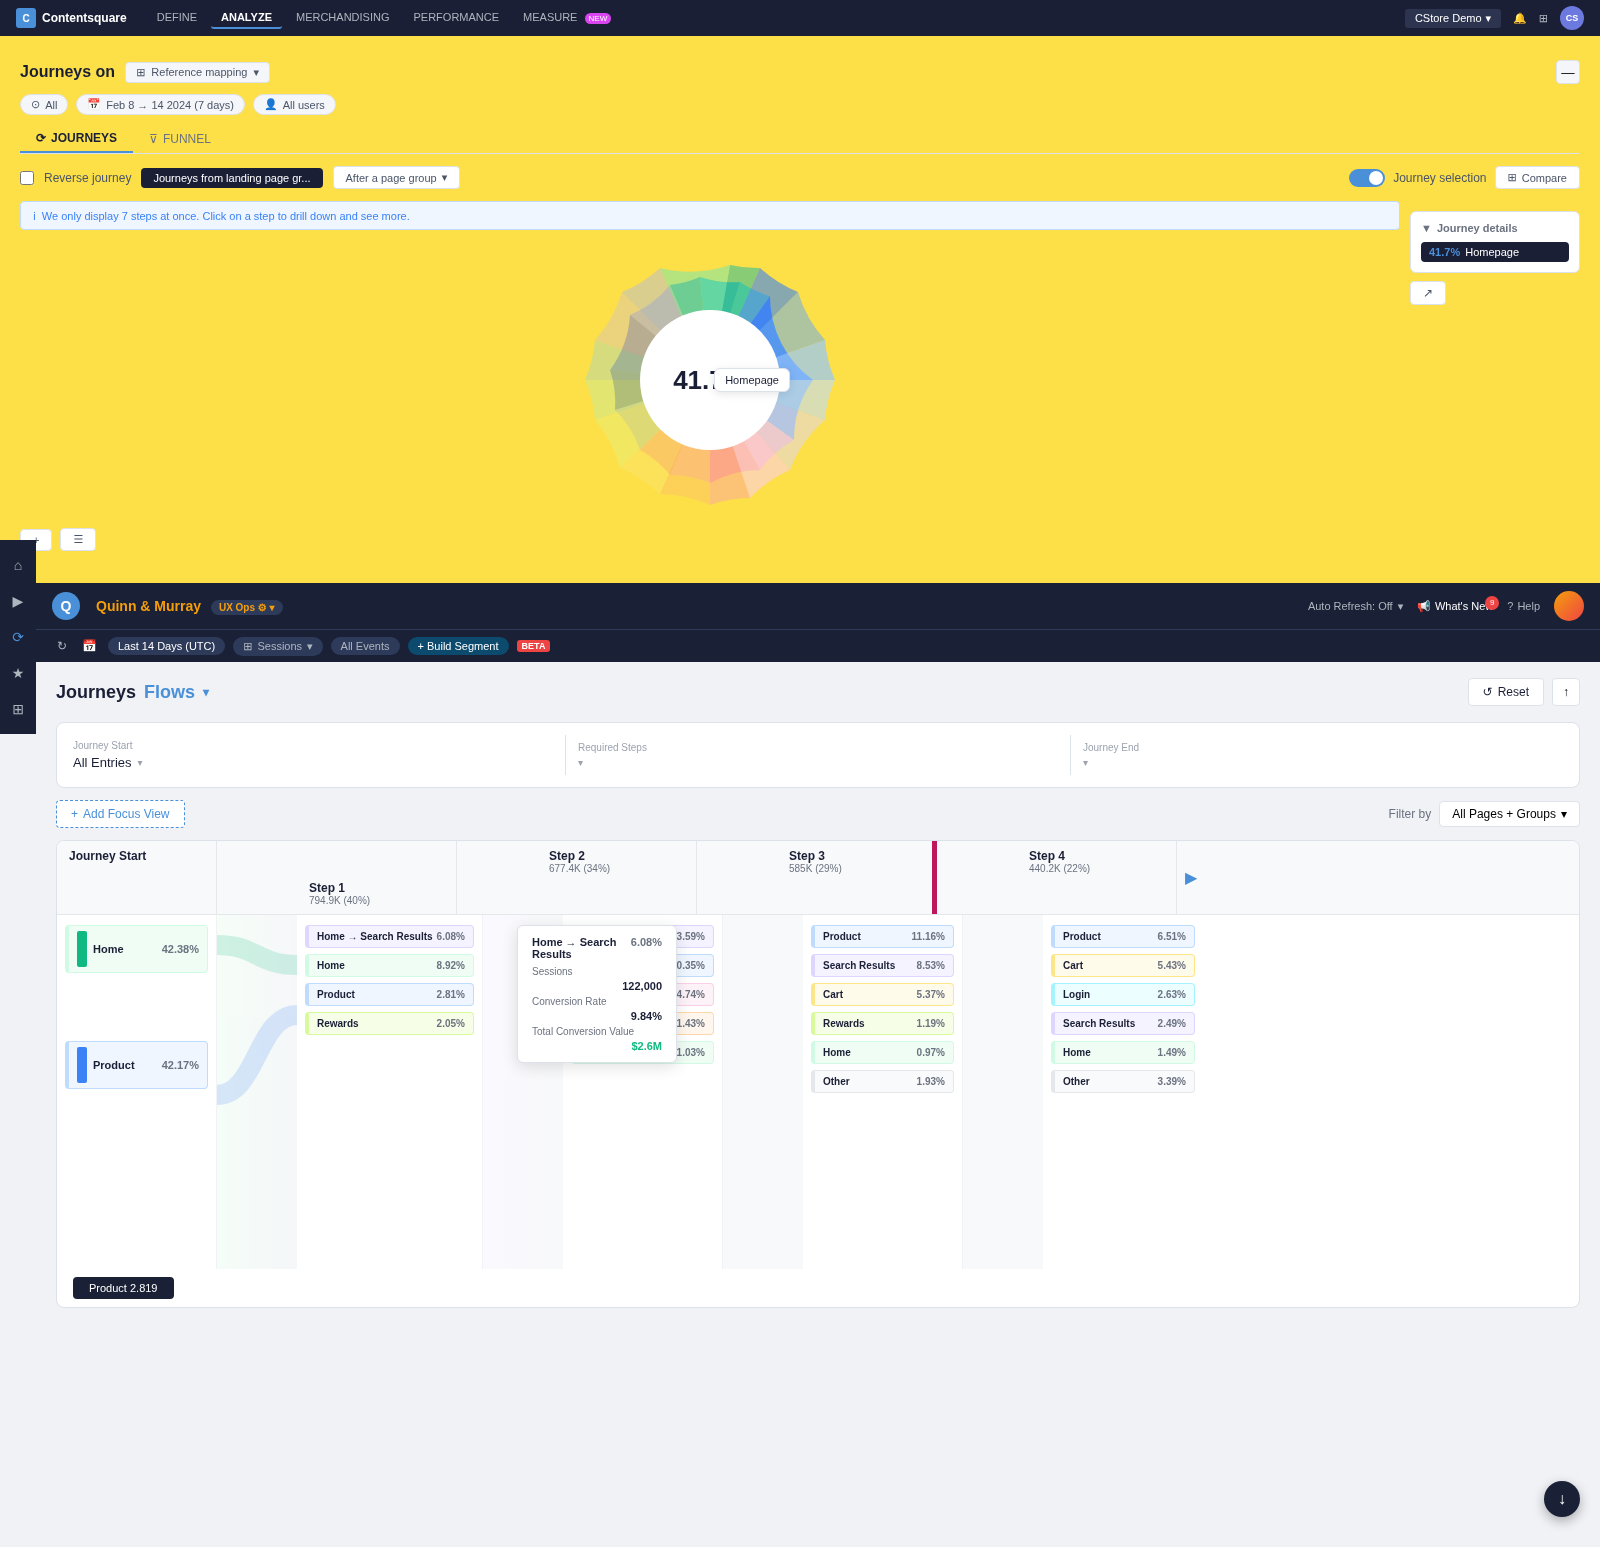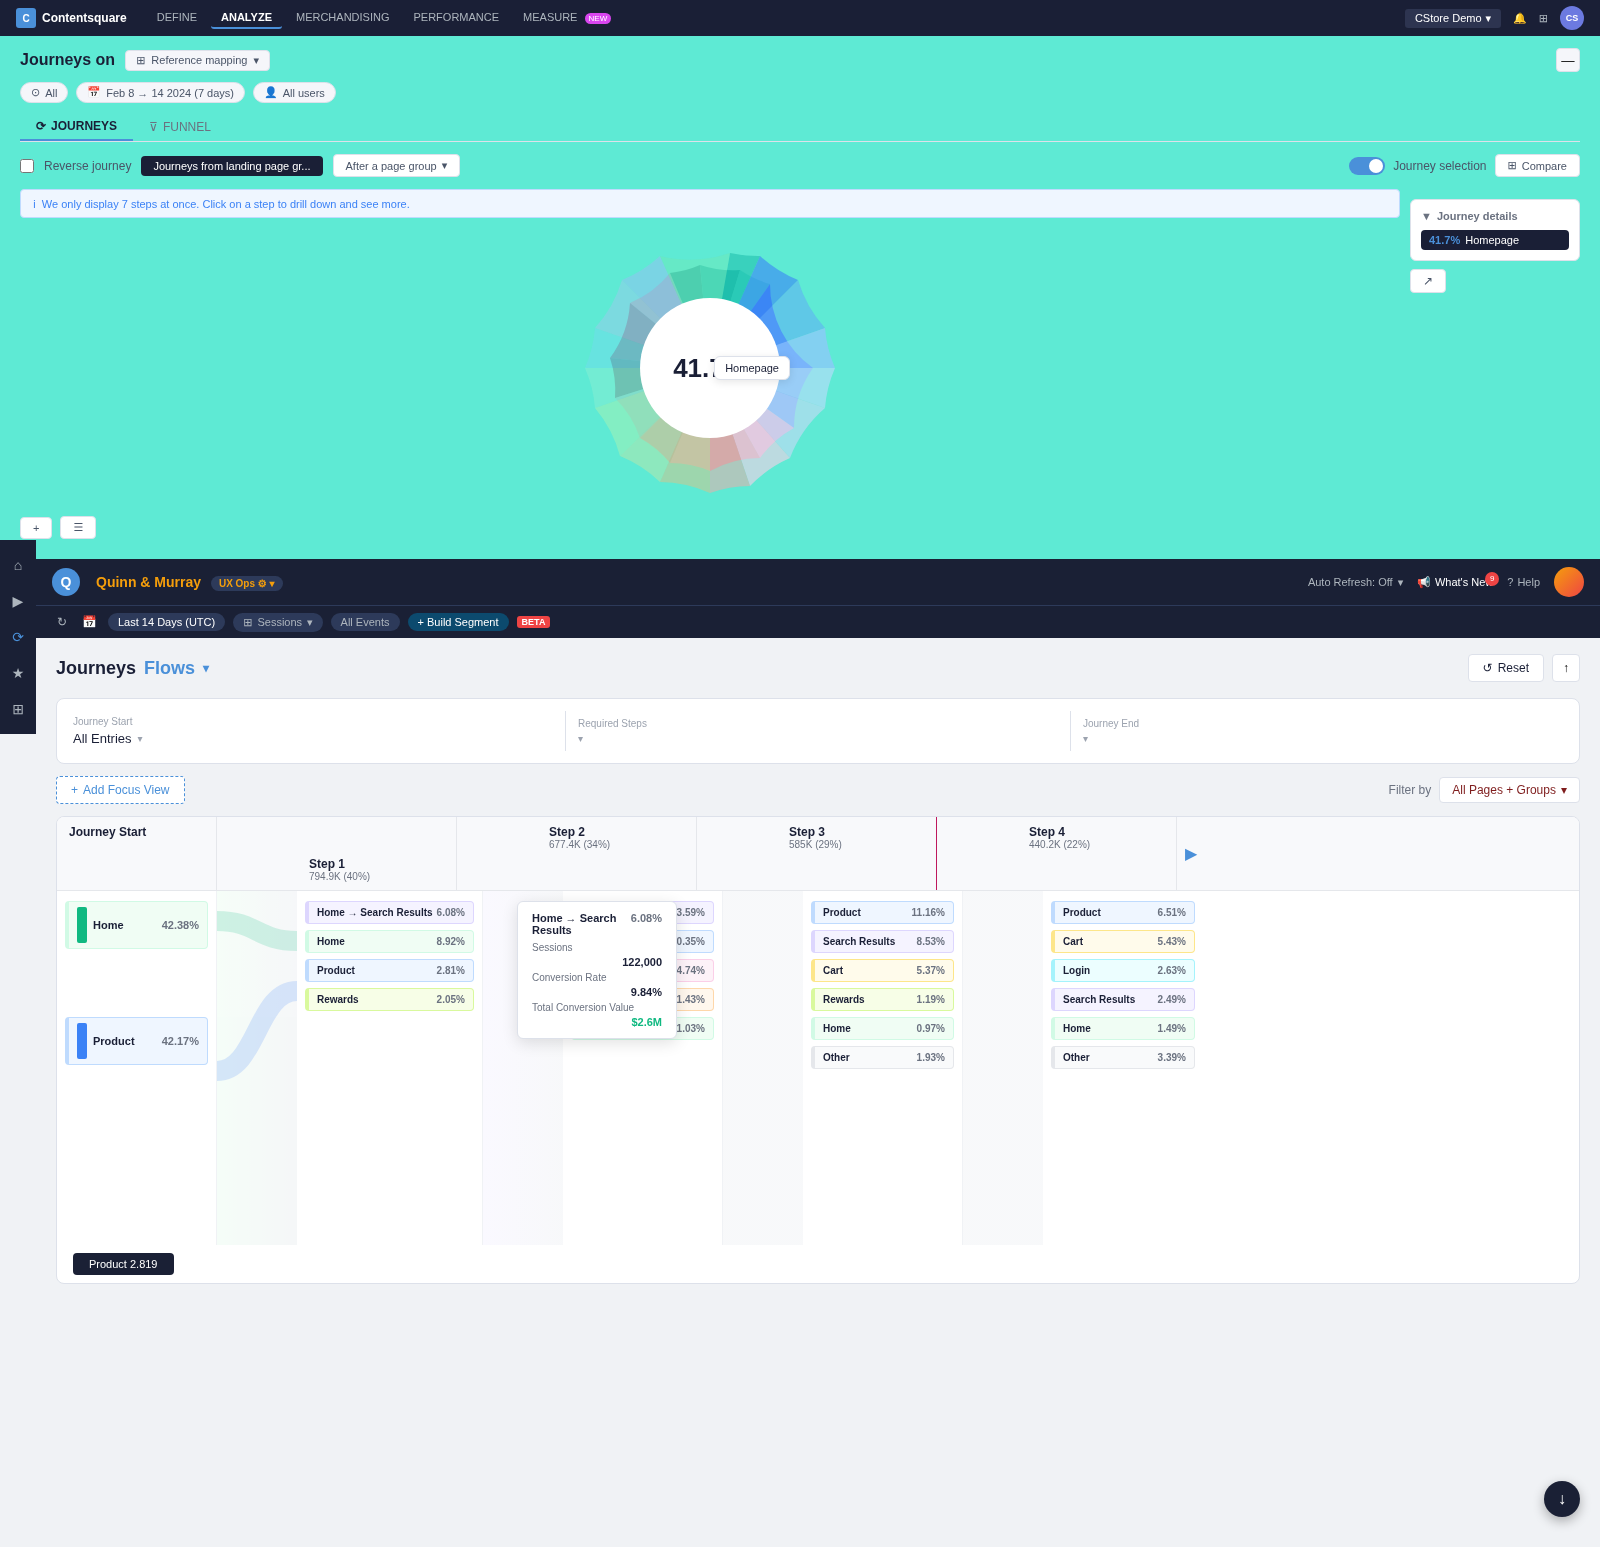--- a/index.html
+++ b/index.html
@@ -12,21 +12,21 @@
     .cs-logo-icon { width: 20px; height: 20px; background: #4a90d9; border-radius: 3px; display: flex; align-items: center; justify-content: center; color: #fff; font-size: 10px; font-weight: 700; }
     .cs-nav { display: flex; gap: 4px; }
     .cs-nav-item { color: #adb5bd; font-size: 11px; padding: 4px 10px; cursor: pointer; border-radius: 3px; }
     .cs-nav-item.active { color: #fff; font-weight: 600; border-bottom: 2px solid #4a90d9; }
     .cs-nav-item.new { position: relative; }
     .cs-nav-badge { background: #d946ef; color: #fff; font-size: 8px; padding: 1px 4px; border-radius: 8px; margin-left: 4px; }
     .cs-header-right { margin-left: auto; display: flex; align-items: center; gap: 12px; color: #adb5bd; font-size: 11px; }
     .cs-demo-btn { background: #2d3450; color: #fff; border: none; padding: 3px 10px; border-radius: 3px; font-size: 11px; cursor: pointer; display: flex; align-items: center; gap: 4px; }
     .cs-avatar { width: 24px; height: 24px; background: #6c7ae0; border-radius: 50%; display: flex; align-items: center; justify-content: center; color: #fff; font-size: 9px; font-weight: 700; }
 
-    .cs-content { padding: 12px 20px; background: #5eead4; }
+    .cs-content { padding: 24px 20px; background: #fde047; }
     .cs-title-row { display: flex; align-items: center; gap: 10px; margin-bottom: 10px; }
     .cs-title { font-size: 16px; font-weight: 600; color: #1a1f36; }
     .cs-mapping-btn { background: #f5f6fa; border: 1px solid #dde1ea; border-radius: 4px; padding: 3px 10px; font-size: 11px; color: #4a5568; cursor: pointer; display: flex; align-items: center; gap: 6px; }
     .cs-collapse-btn { margin-left: auto; background: #f5f6fa; border: 1px solid #dde1ea; border-radius: 4px; width: 24px; height: 24px; display: flex; align-items: center; justify-content: center; cursor: pointer; }
     .cs-filter-row { display: flex; align-items: center; gap: 8px; margin-bottom: 10px; }
     .cs-filter-chip { background: #f5f6fa; border: 1px solid #dde1ea; border-radius: 12px; padding: 3px 10px; font-size: 11px; color: #4a5568; cursor: pointer; display: flex; align-items: center; gap: 5px; }
     .cs-tab-row { display: flex; gap: 0; border-bottom: 1px solid #dde1ea; margin-bottom: 12px; }
     .cs-tab { padding: 6px 16px; font-size: 12px; cursor: pointer; color: #6b7280; display: flex; align-items: center; gap: 5px; }
     .cs-tab.active { color: #1a1f36; font-weight: 600; border-bottom: 2px solid #4a90d9; }
     .cs-journey-controls { display: flex; align-items: center; gap: 10px; margin-bottom: 12px; }
@@ -78,21 +78,21 @@
 
     .qm-filters-bar { background: #fff; border: 1px solid #dde1ea; border-radius: 8px; padding: 12px 16px; margin-bottom: 12px; display: flex; align-items: center; gap: 12px; }
     .qm-filter-section { flex: 1; }
     .qm-filter-label { font-size: 10px; color: #9ca3af; margin-bottom: 4px; }
     .qm-filter-value { font-size: 13px; color: #1a1f36; font-weight: 500; display: flex; align-items: center; gap: 6px; }
     .qm-filter-chevron { color: #9ca3af; font-size: 10px; }
     .qm-filter-divider { width: 1px; height: 40px; background: #dde1ea; }
 
     .qm-add-focus-btn { background: #fff; border: 1px dashed #4a90d9; border-radius: 4px; padding: 6px 14px; font-size: 12px; color: #4a90d9; cursor: pointer; display: flex; align-items: center; gap: 5px; }
     .qm-filter-by { display: flex; align-items: center; gap: 8px; font-size: 12px; color: #6b7280; margin-left: auto; margin-right: 0; }
-    .qm-pages-btn { background: #fff; border: 1px solid #dde1ea; border-radius: 4px; padding: 5px 12px; font-size: 12px; color: #7f1d1d; cursor: pointer; display: flex; align-items: center; gap: 5px; }
+    .qm-pages-btn { background: #fff; border: 1px solid #dde1ea; border-radius: 4px; padding: 5px 12px; font-size: 12px; color: #000000; cursor: pointer; display: flex; align-items: center; gap: 5px; }
 
     .qm-flow-area { background: #fff; border: 1px solid #dde1ea; border-radius: 8px; overflow: hidden; }
 
     .qm-tooltip-box { background: #fff; border: 1px solid #dde1ea; border-radius: 6px; padding: 10px 14px; box-shadow: 0 4px 16px rgba(0,0,0,0.12); position: absolute; left: 220px; top: 10px; z-index: 100; width: 160px; }
     .qm-tooltip-title { font-size: 11px; font-weight: 700; color: #1a1f36; margin-bottom: 6px; display: flex; justify-content: space-between; }
     .qm-tooltip-title .pct { color: #6b7280; }
     .qm-tooltip-row { font-size: 10px; color: #6b7280; margin-bottom: 3px; }
     .qm-tooltip-value { font-size: 11px; font-weight: 600; color: #1a1f36; text-align: right; }
     .qm-tooltip-money { color: #10b981; }
     .qm-down-btn { width: 36px; height: 36px; background: #1a2035; border-radius: 50%; display: flex; align-items: center; justify-content: center; color: #fff; cursor: pointer; font-size: 16px; position: fixed; bottom: 30px; right: 20px; box-shadow: 0 4px 12px rgba(0,0,0,0.3); }
@@ -394,21 +394,21 @@
         <div style="min-width:160px;padding:8px 12px;border-right:1px solid #e5e7eb;">
           <div style="font-size:12px;font-weight:600;color:#1a1f36;margin-top:32px;">Step 1</div>
           <div style="font-size:10px;color:#6b7280;">794.9K (40%)</div>
         </div>
         <div style="min-width:80px;background:#f8f9fb;"></div>
         <div style="min-width:160px;padding:8px 12px;border-right:1px solid #e5e7eb;">
           <div style="font-size:12px;font-weight:600;color:#1a1f36;">Step 2</div>
           <div style="font-size:10px;color:#6b7280;">677.4K (34%)</div>
         </div>
         <div style="min-width:80px;background:#f8f9fb;"></div>
-        <div style="min-width:160px;padding:8px 12px;border-right:1px solid #be185d;">
+        <div style="min-width:160px;padding:8px 12px;border-right:5px solid #be185d;">
           <div style="font-size:12px;font-weight:600;color:#1a1f36;">Step 3</div>
           <div style="font-size:10px;color:#6b7280;">585K (29%)</div>
         </div>
         <div style="min-width:80px;background:#f8f9fb;"></div>
         <div style="min-width:160px;padding:8px 12px;border-right:1px solid #e5e7eb;">
           <div style="font-size:12px;font-weight:600;color:#1a1f36;">Step 4</div>
           <div style="font-size:10px;color:#6b7280;">440.2K (22%)</div>
         </div>
         <div style="padding:8px;display:flex;align-items:center;cursor:pointer;color:#4a90d9;">▶</div>
       </div>

